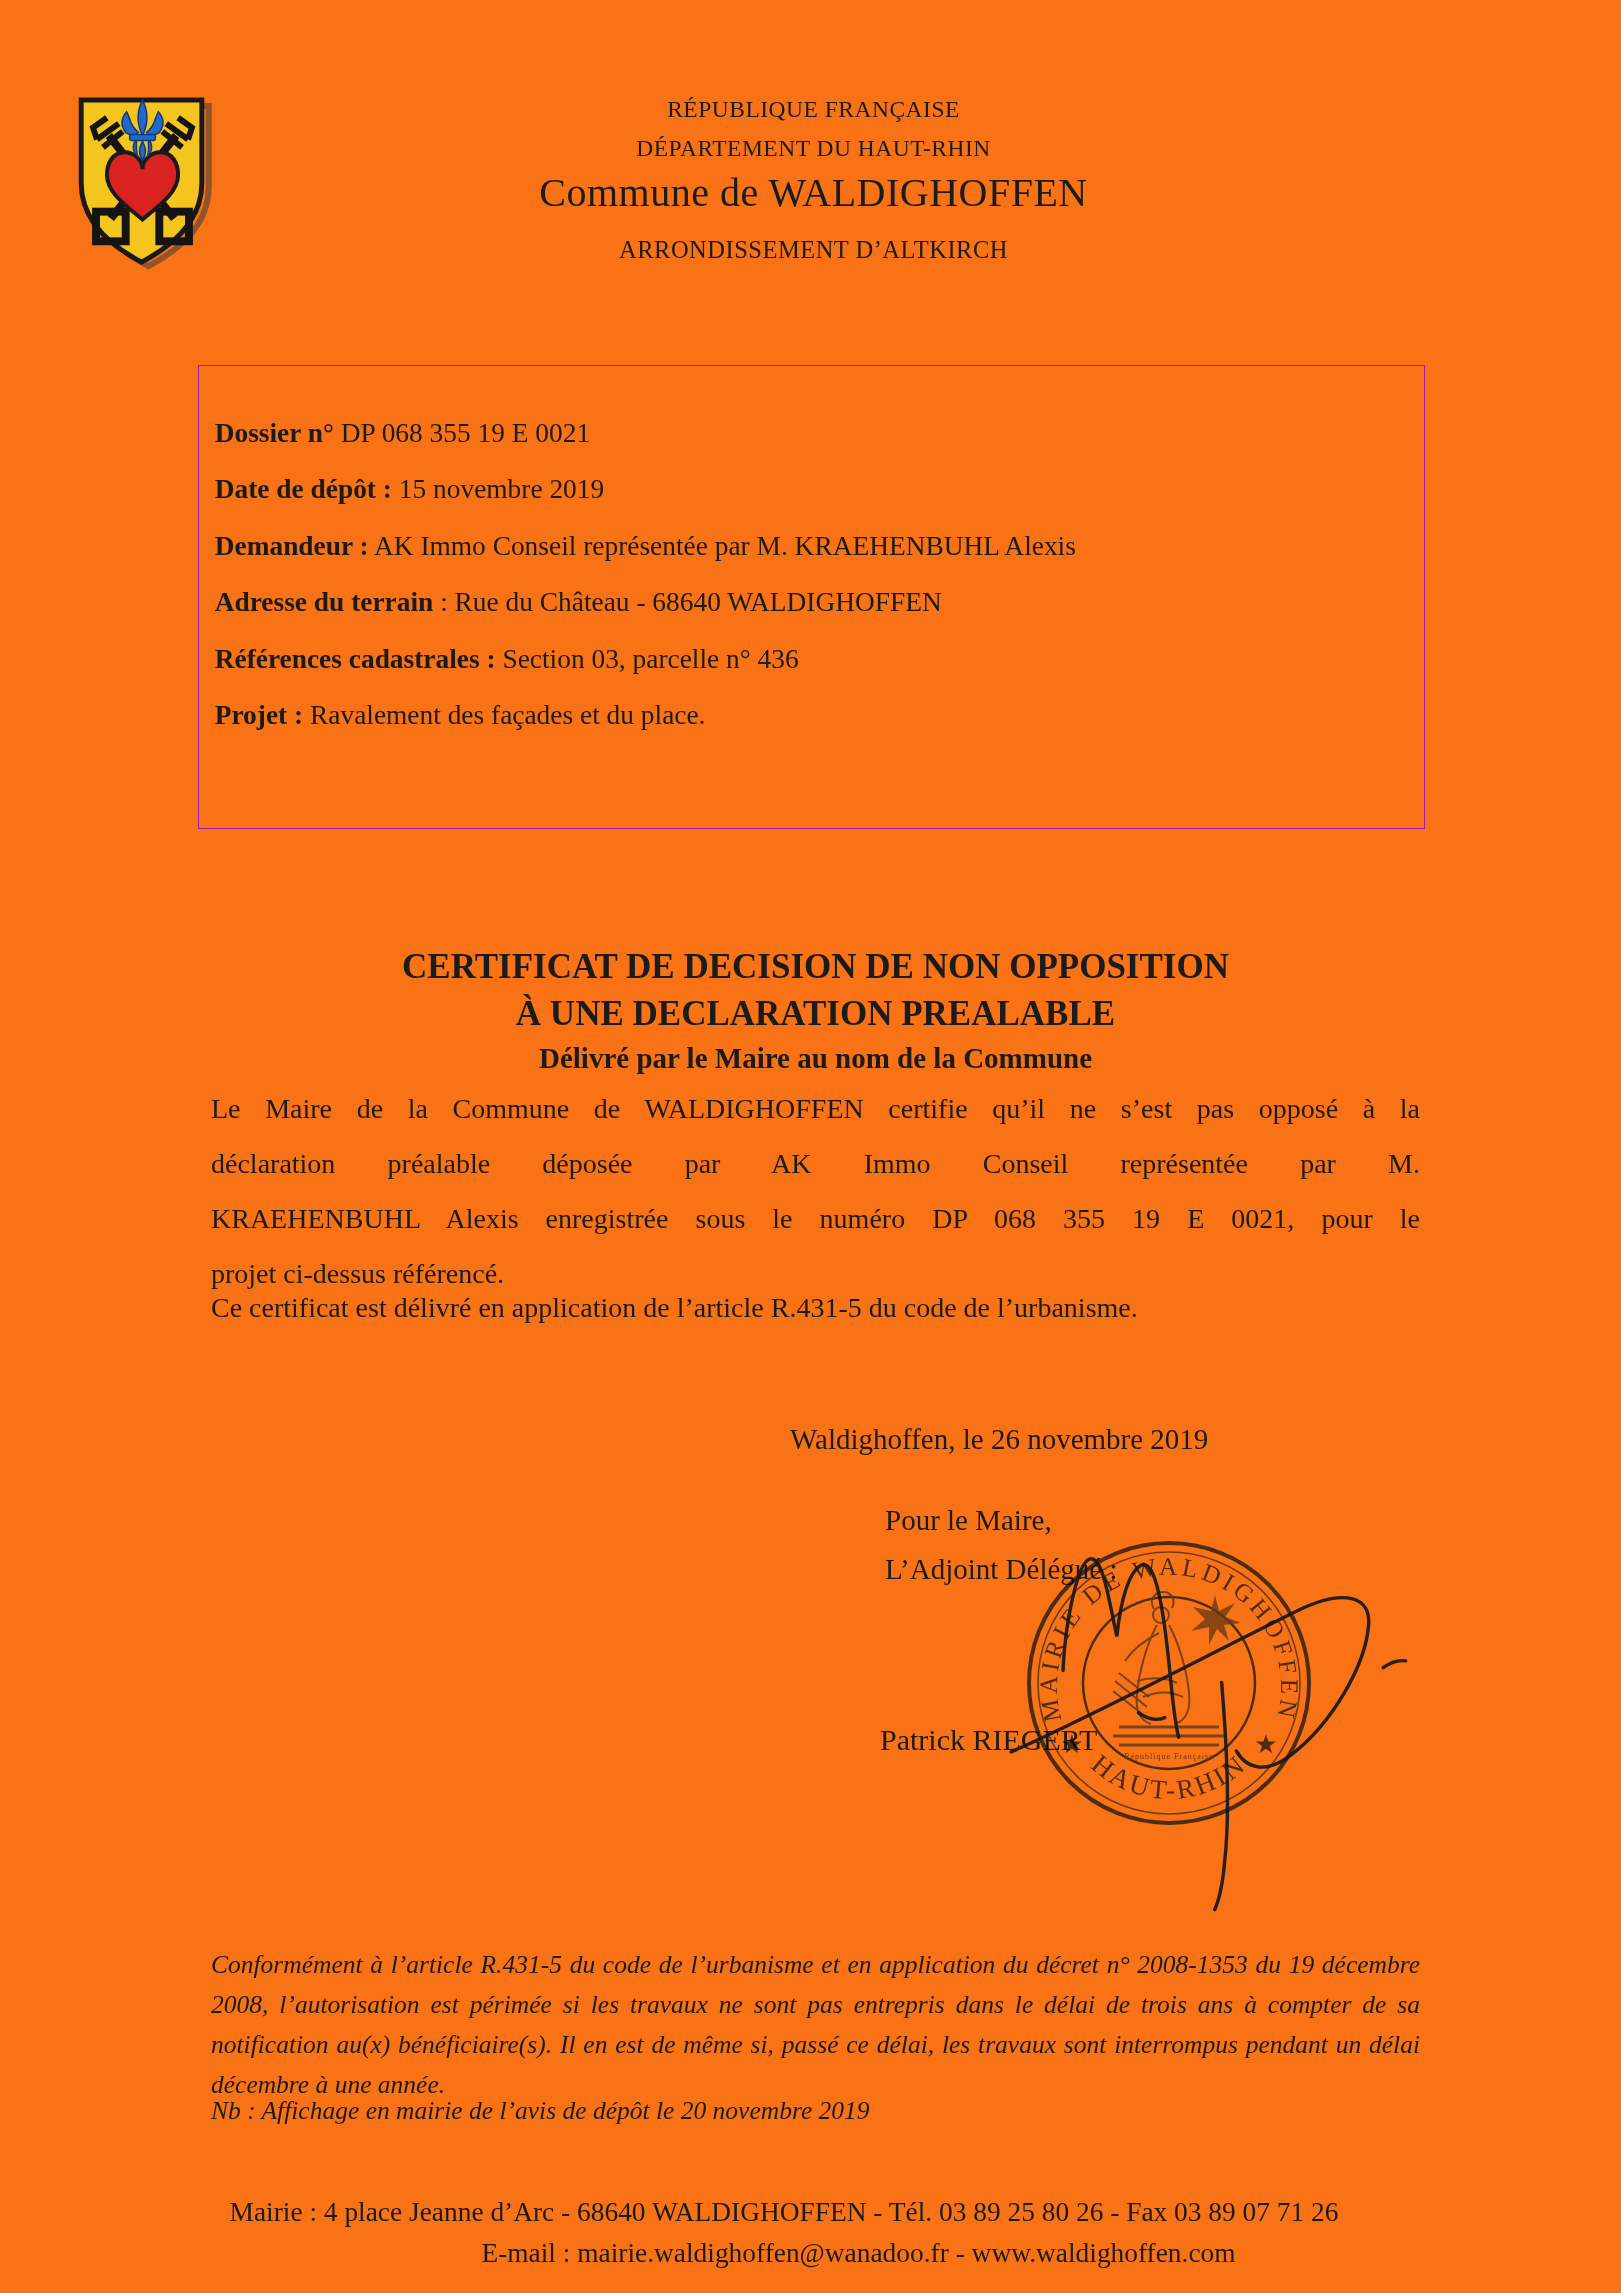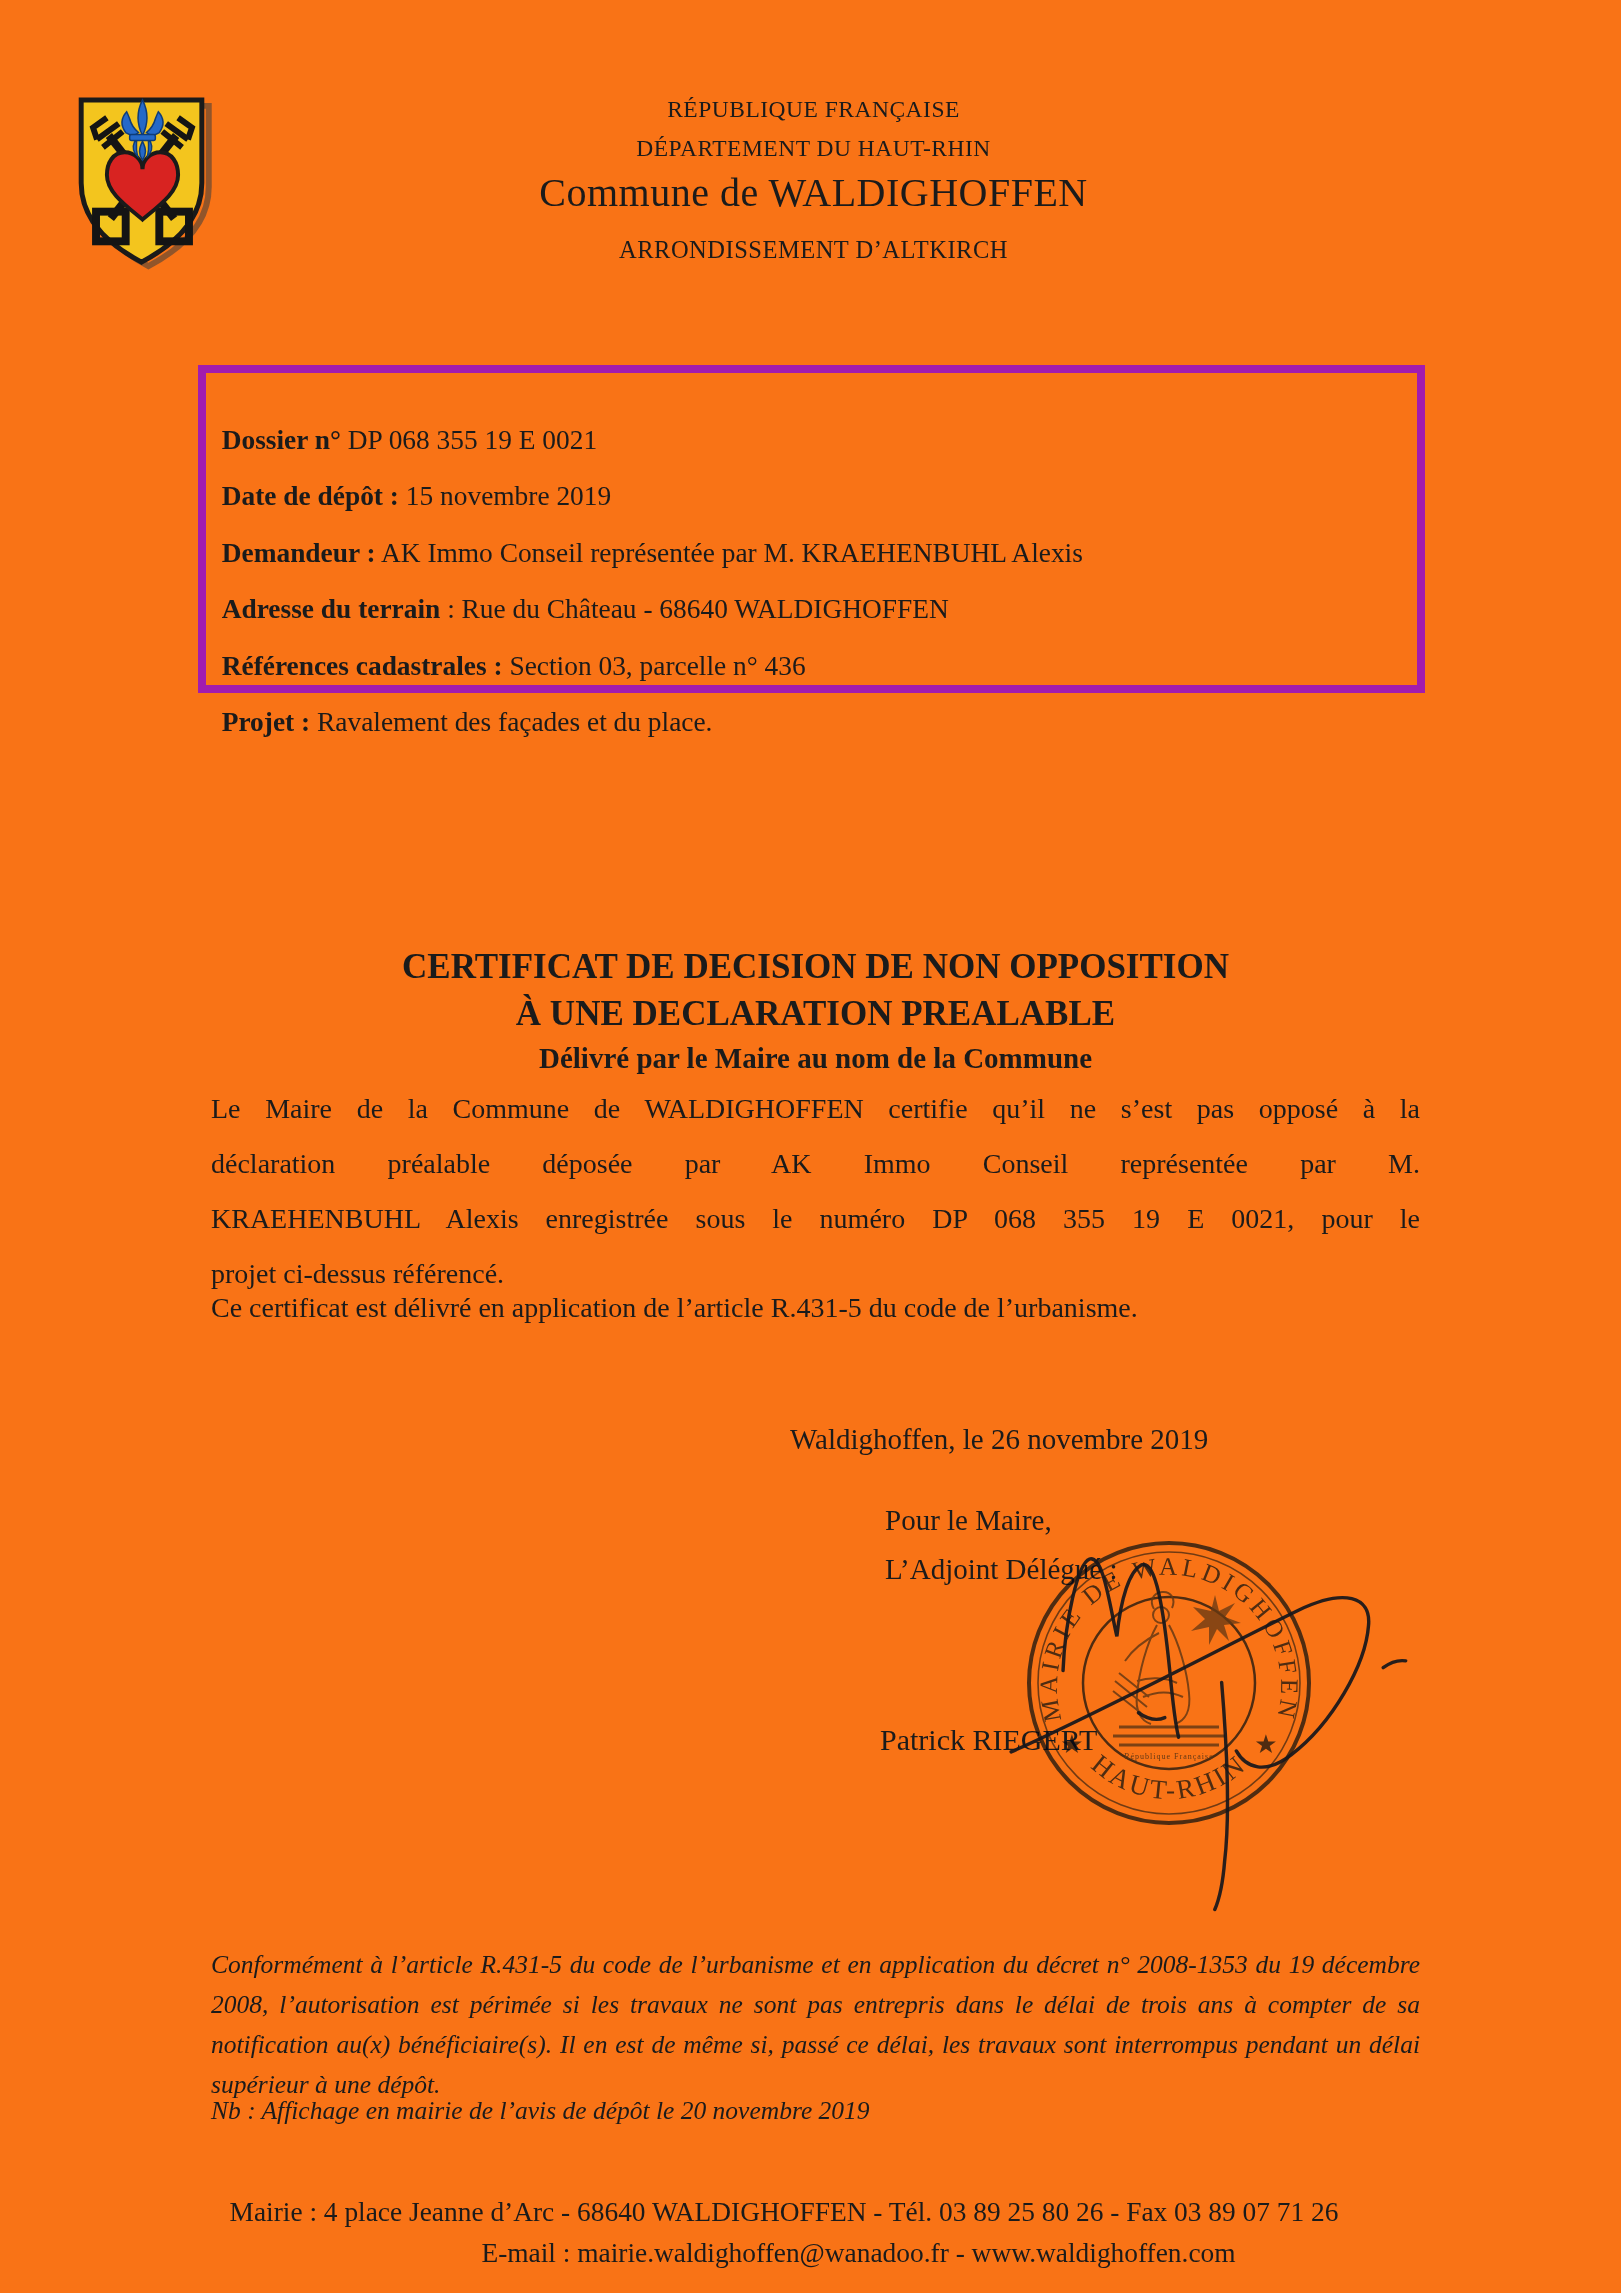--- a/index.html
+++ b/index.html
@@ -9,22 +9,22 @@
     font-family:"Liberation Serif", serif; overflow:hidden;
   }
   .abs{position:absolute;}
   
   .hdr{left:294px; width:1039px; text-align:center; letter-spacing:0.5px;}
   .hdr-small{font-size:23.5px;}
   .hdr-commune{font-size:40px;}
   .hdr-arr{font-size:24.5px;}
   
   .dossier-box{
-    left:198px; top:365px; width:1227px; height:328px;
-    border:8px solid #a21caf; box-sizing:border-box;
+    left:198px; top:365px; width:1227px; height:464px;
+    border:1px solid #a21caf; box-sizing:border-box;
     padding:53px 23.5px 0 15.7px; font-size:27.4px;
   }
   .dossier-box .row{margin:0 0 27.4px 0; line-height:29px;}
   .dossier-box b{font-weight:bold;}
   
   .title-block{left:211px; top:943px; width:1209px; text-align:center; font-weight:bold;}
   .title-l1,.title-l2{font-size:35px; line-height:47px;}
   .title-l3{font-size:29px; line-height:43px;}
   
   .para1{left:211px; top:1081px; width:1209px; font-size:28px;}
@@ -150,21 +150,21 @@
       <path d="M257 172 C262 232 266 305 260 355 C258 380 253 397 250 404"></path>
       <path d="M422 157 C430 151 438 149 445 150"></path>
       <path d="M172 203 C182 210 192 211 199 208"></path>
     </g>
   </svg>
 
   <div class="abs legal">
     <div class="ln jline">Conformément à l’article R.431-5 du code de l’urbanisme et en application du décret n° 2008-1353 du 19 décembre</div>
     <div class="ln jline">2008, l’autorisation est périmée si les travaux ne sont pas entrepris dans le délai de trois ans à compter de sa</div>
     <div class="ln jline">notification au(x) bénéficiaire(s). Il en est de même si, passé ce délai, les travaux sont interrompus pendant un délai</div>
-    <div class="ln">supérieur à une dépôt.</div>
+    <div class="ln">décembre à une année.</div>
   </div>
   <div class="abs nb">Nb : Affichage en mairie de l’avis de dépôt le 20 novembre 2019</div>
 
   <div class="abs footer1">Mairie : 4 place Jeanne d’Arc - 68640 WALDIGHOFFEN - Tél. 03 89 25 80 26 - Fax 03 89 07 71 26</div>
   <div class="abs footer2">E-mail : mairie.waldighoffen@wanadoo.fr - www.waldighoffen.com</div>
 
 </div>
 
 
 </body></html>

